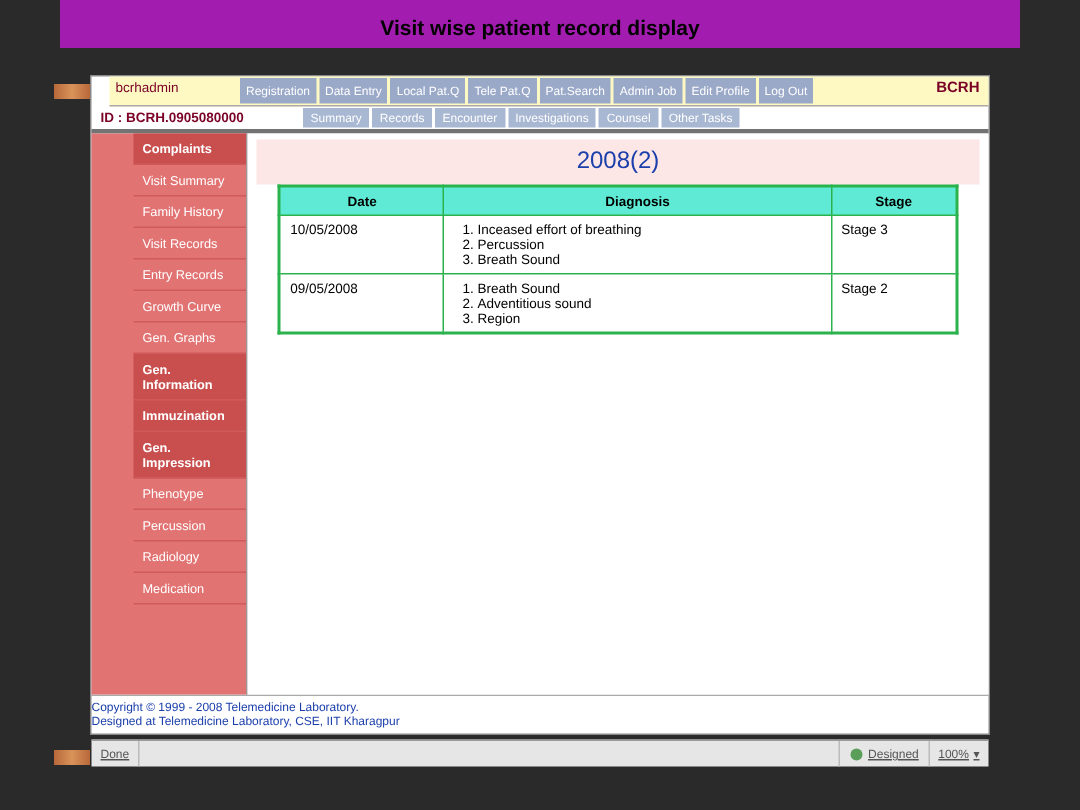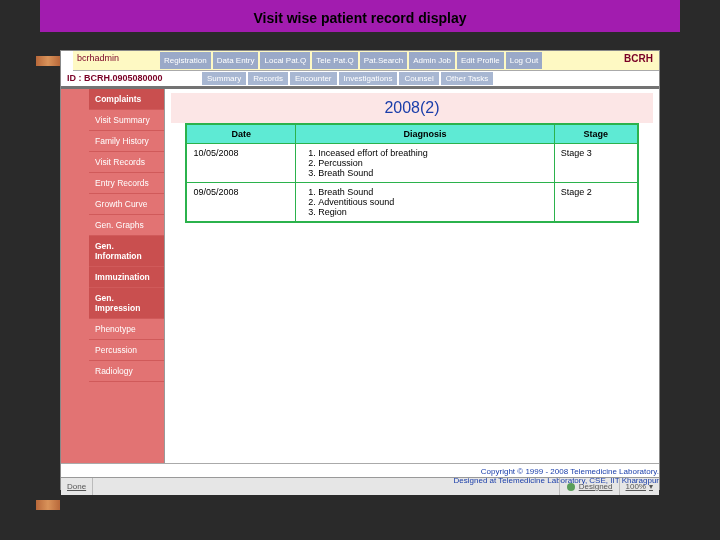--- a/index.html
+++ b/index.html
@@ -23,21 +23,21 @@
   .sideitem { color: #fff; font-size: 8.5px; padding: 5px 6px; border-bottom: 1px solid #d05a5a; cursor: pointer; margin-left: 28px; }
   .sideitem.group { background: #c94f4f; font-weight: bold; }
   .main { flex: 1; background: #fff; padding: 0 6px; }
   .yearband { background: #fce6e6; text-align: center; padding: 6px; margin-top: 4px; color: #1a3eaa; font-size: 16px; }
   .recordtitle { text-align: center; color: #b00036; font-size: 10px; font-weight: bold; margin: 4px 0 2px 0; }
   .rectable { border: 2px solid #2bb24c; width: 94%; margin: 0 auto; border-collapse: collapse; }
   .rectable th { background: #5eead4; border: 1px solid #2bb24c; font-size: 9px; padding: 4px; text-align: center; }
   .rectable td { border: 1px solid #2bb24c; font-size: 9px; padding: 4px 6px; vertical-align: top; }
   .diagcell { text-align: left !important; }
   .diagcell ol { margin-left: 16px; }
-  .footer { height: 14px; border-top: 1px solid #aaa; text-align: right; font-size: 8px; color: #1a3eaa; padding-top: 3px; }
+  .footer { height: 30px; border-top: 1px solid #aaa; text-align: left; font-size: 8px; color: #1a3eaa; padding-top: 3px; }
   .statusbar { height: 18px; background: #e6e6e6; border-top: 1px solid #999; display: flex; align-items: center; font-size: 8px; color: #555; text-decoration: underline; }
   .statusbar .sl { padding: 0 6px; border-right: 1px solid #bbb; height: 100%; display: flex; align-items: center; }
   .statusbar .sp { flex: 1; }
   .statusbar .sr { padding: 0 6px; border-left: 1px solid #bbb; height: 100%; display: flex; align-items: center; gap: 3px; }
   .ico { width: 10px; height: 10px; display: inline-block; }
 </style>
 </head>
 <body>
 
 <div class="slide">
@@ -81,20 +81,21 @@
           <div class="sideitem">Visit Records</div>
           <div class="sideitem">Entry Records</div>
           <div class="sideitem">Growth Curve</div>
           <div class="sideitem">Gen. Graphs</div>
           <div class="sideitem group">Gen. Information</div>
           <div class="sideitem group">Immuzination</div>
           <div class="sideitem group">Gen. Impression</div>
           <div class="sideitem">Phenotype</div>
           <div class="sideitem">Percussion</div>
           <div class="sideitem">Radiology</div>
+          <div class="sideitem">Medication</div>
         </div>
       <div class="main">
         <div class="yearband">2008(2)</div>
         <table class="rectable">
           <thead>
               <tr id="thead-row">
                 <th>Date</th>
                 <th>Diagnosis</th>
                 <th>Stage</th>
               </tr>

